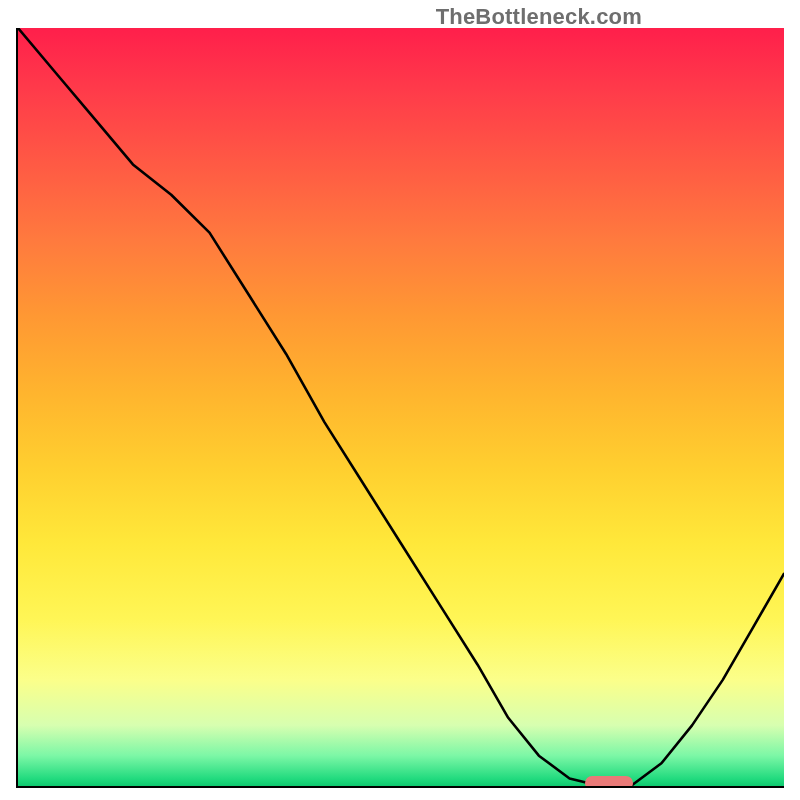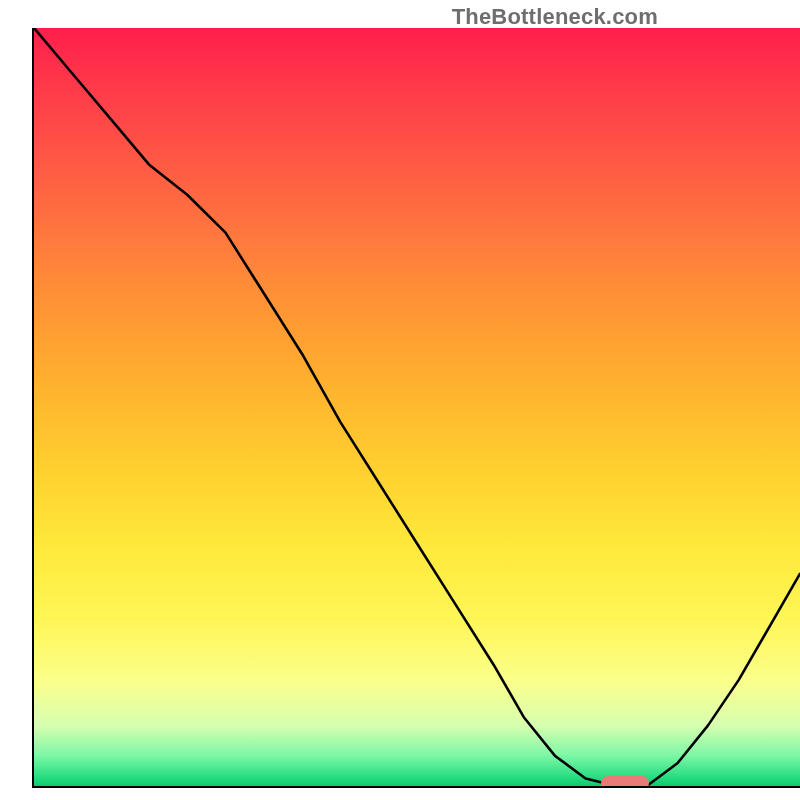--- a/index.html
+++ b/index.html
@@ -1,17 +1,17 @@
 <!DOCTYPE html>
 <html><head>
 <meta charset="utf-8">
 <style>
   * { margin: 0; padding: 0; box-sizing: border-box; }
   html, body { width: 800px; height: 800px; overflow: hidden; background: #fff; }
-  .wrap { position: relative; width: 660px; height: 800px; margin-left: 16px; }
+  .wrap { position: relative; width: 660px; height: 800px; }
   .attribution {
     position: absolute;
     top: 4px;
     right: 18px;
     font-family: Arial, Helvetica, sans-serif;
     font-size: 22px;
     font-weight: 600;
     color: #6e6e6e;
     letter-spacing: 0.2px;
   }

